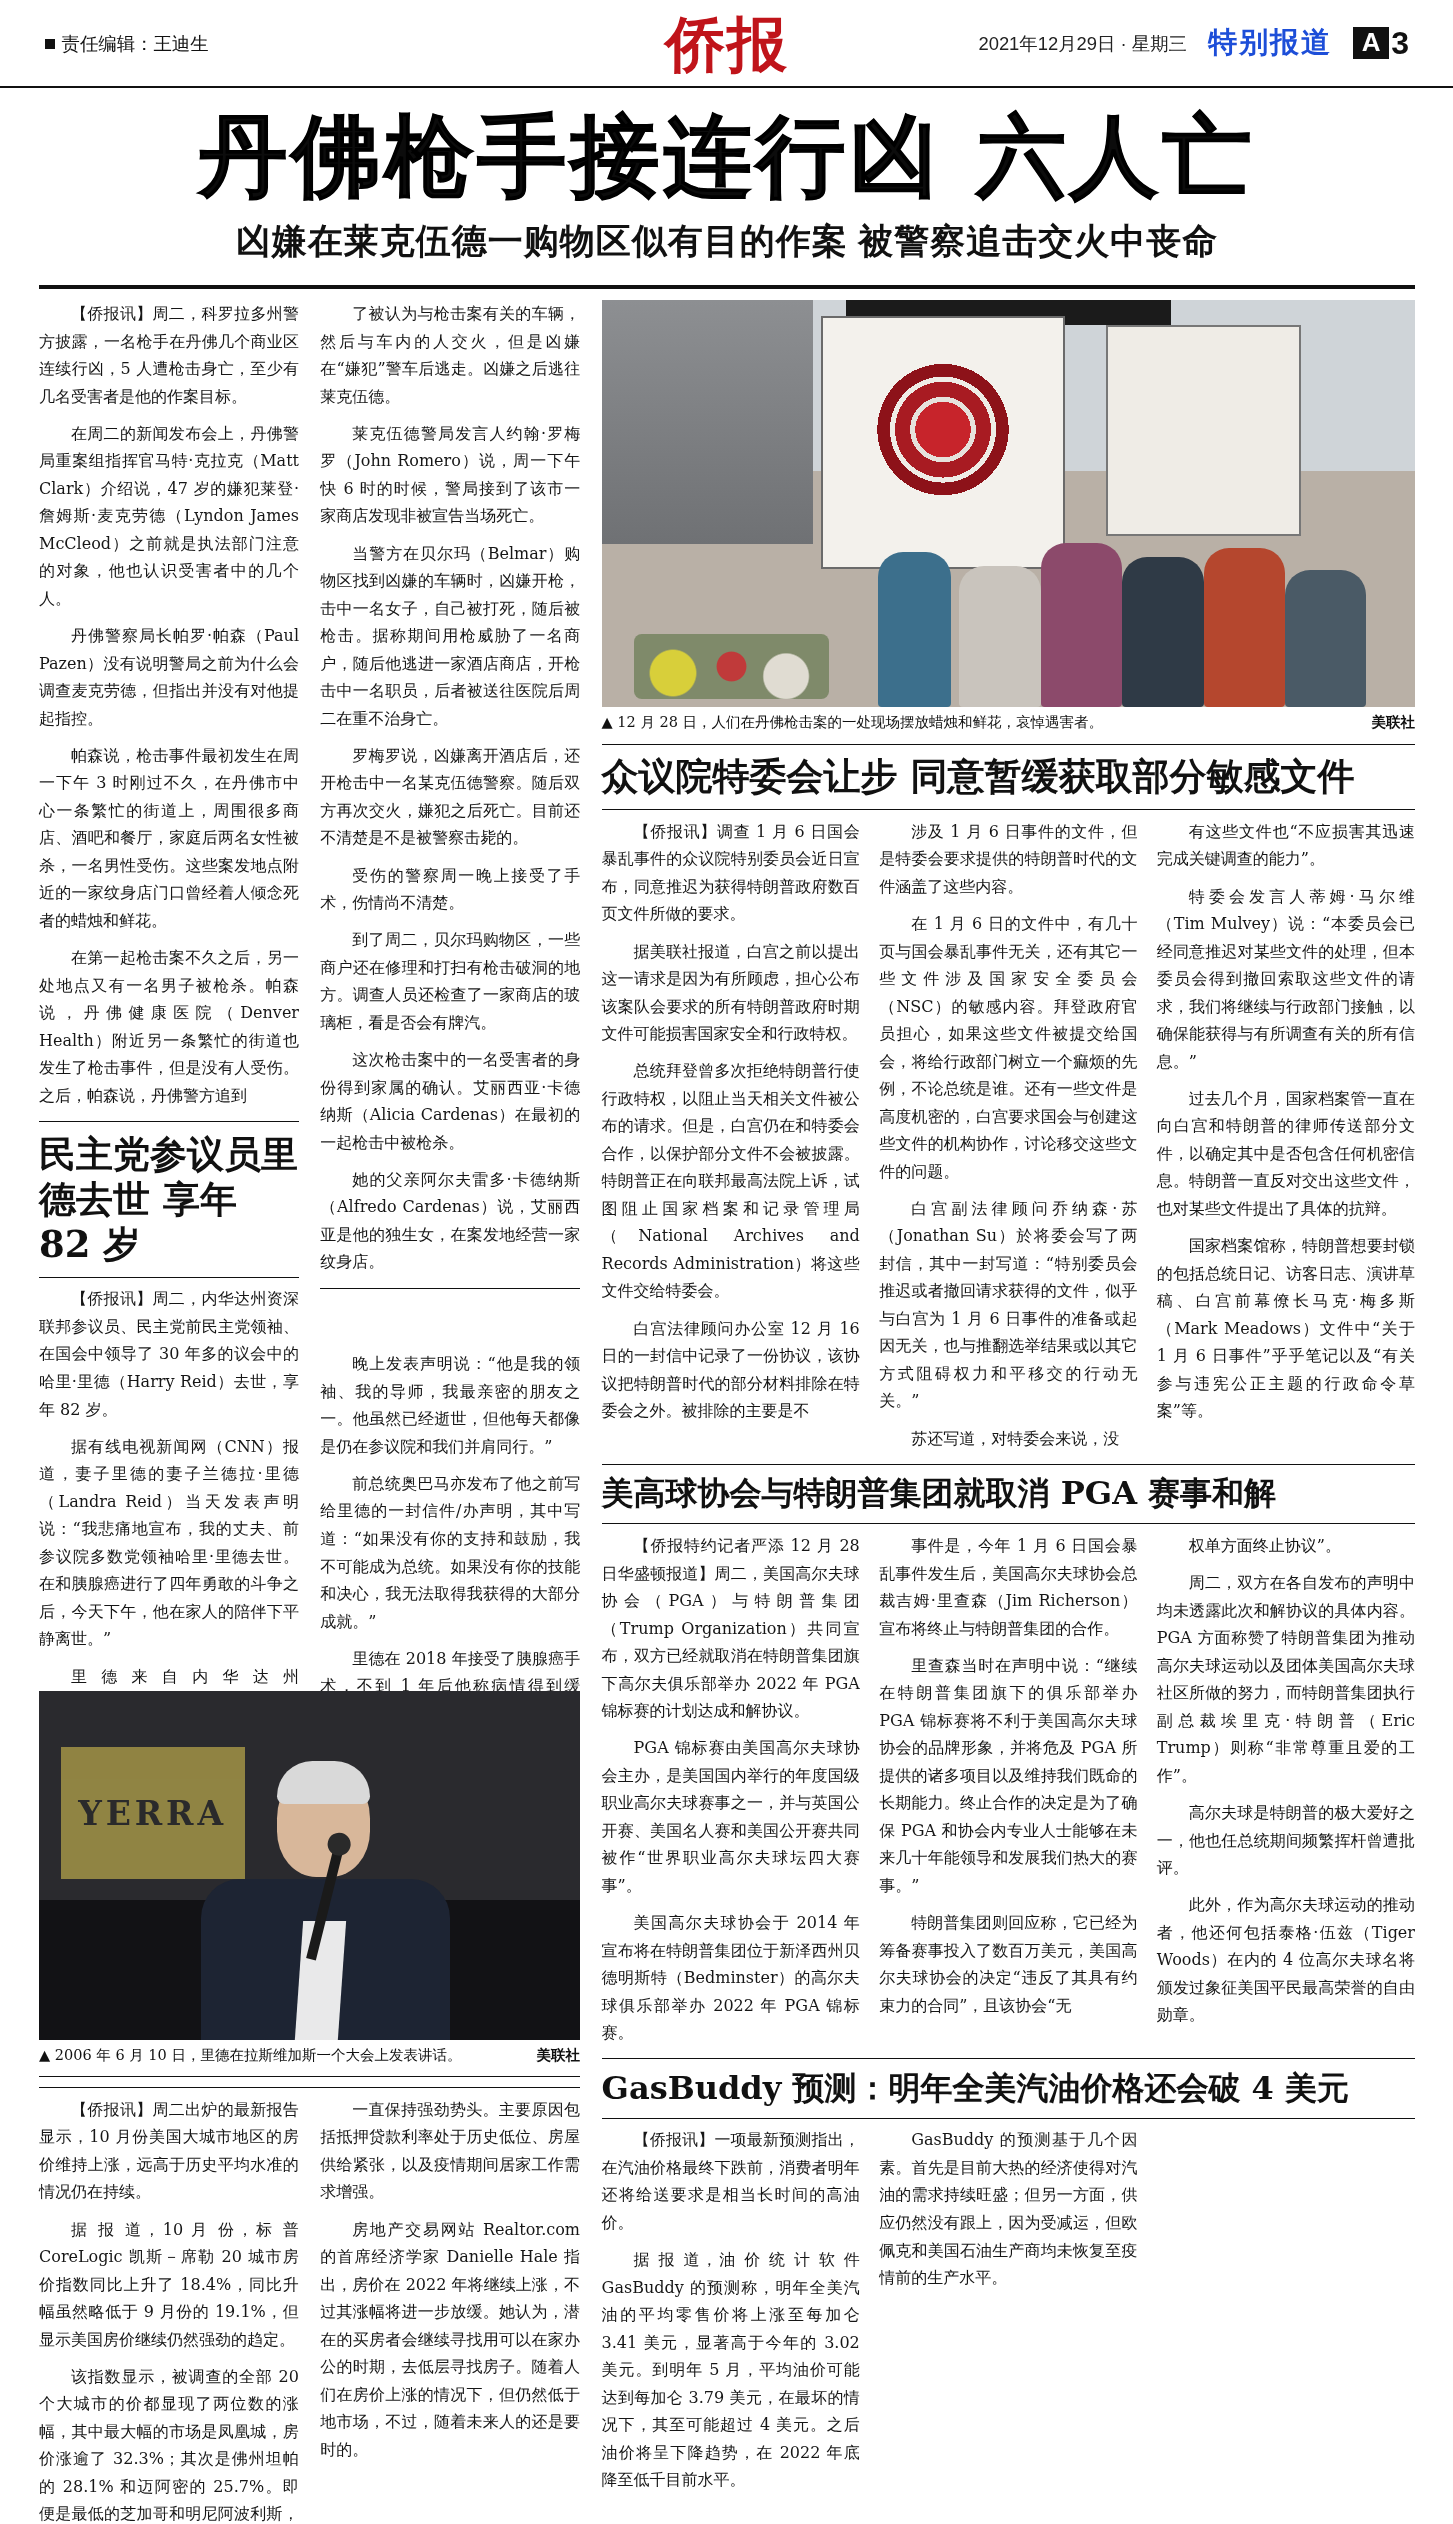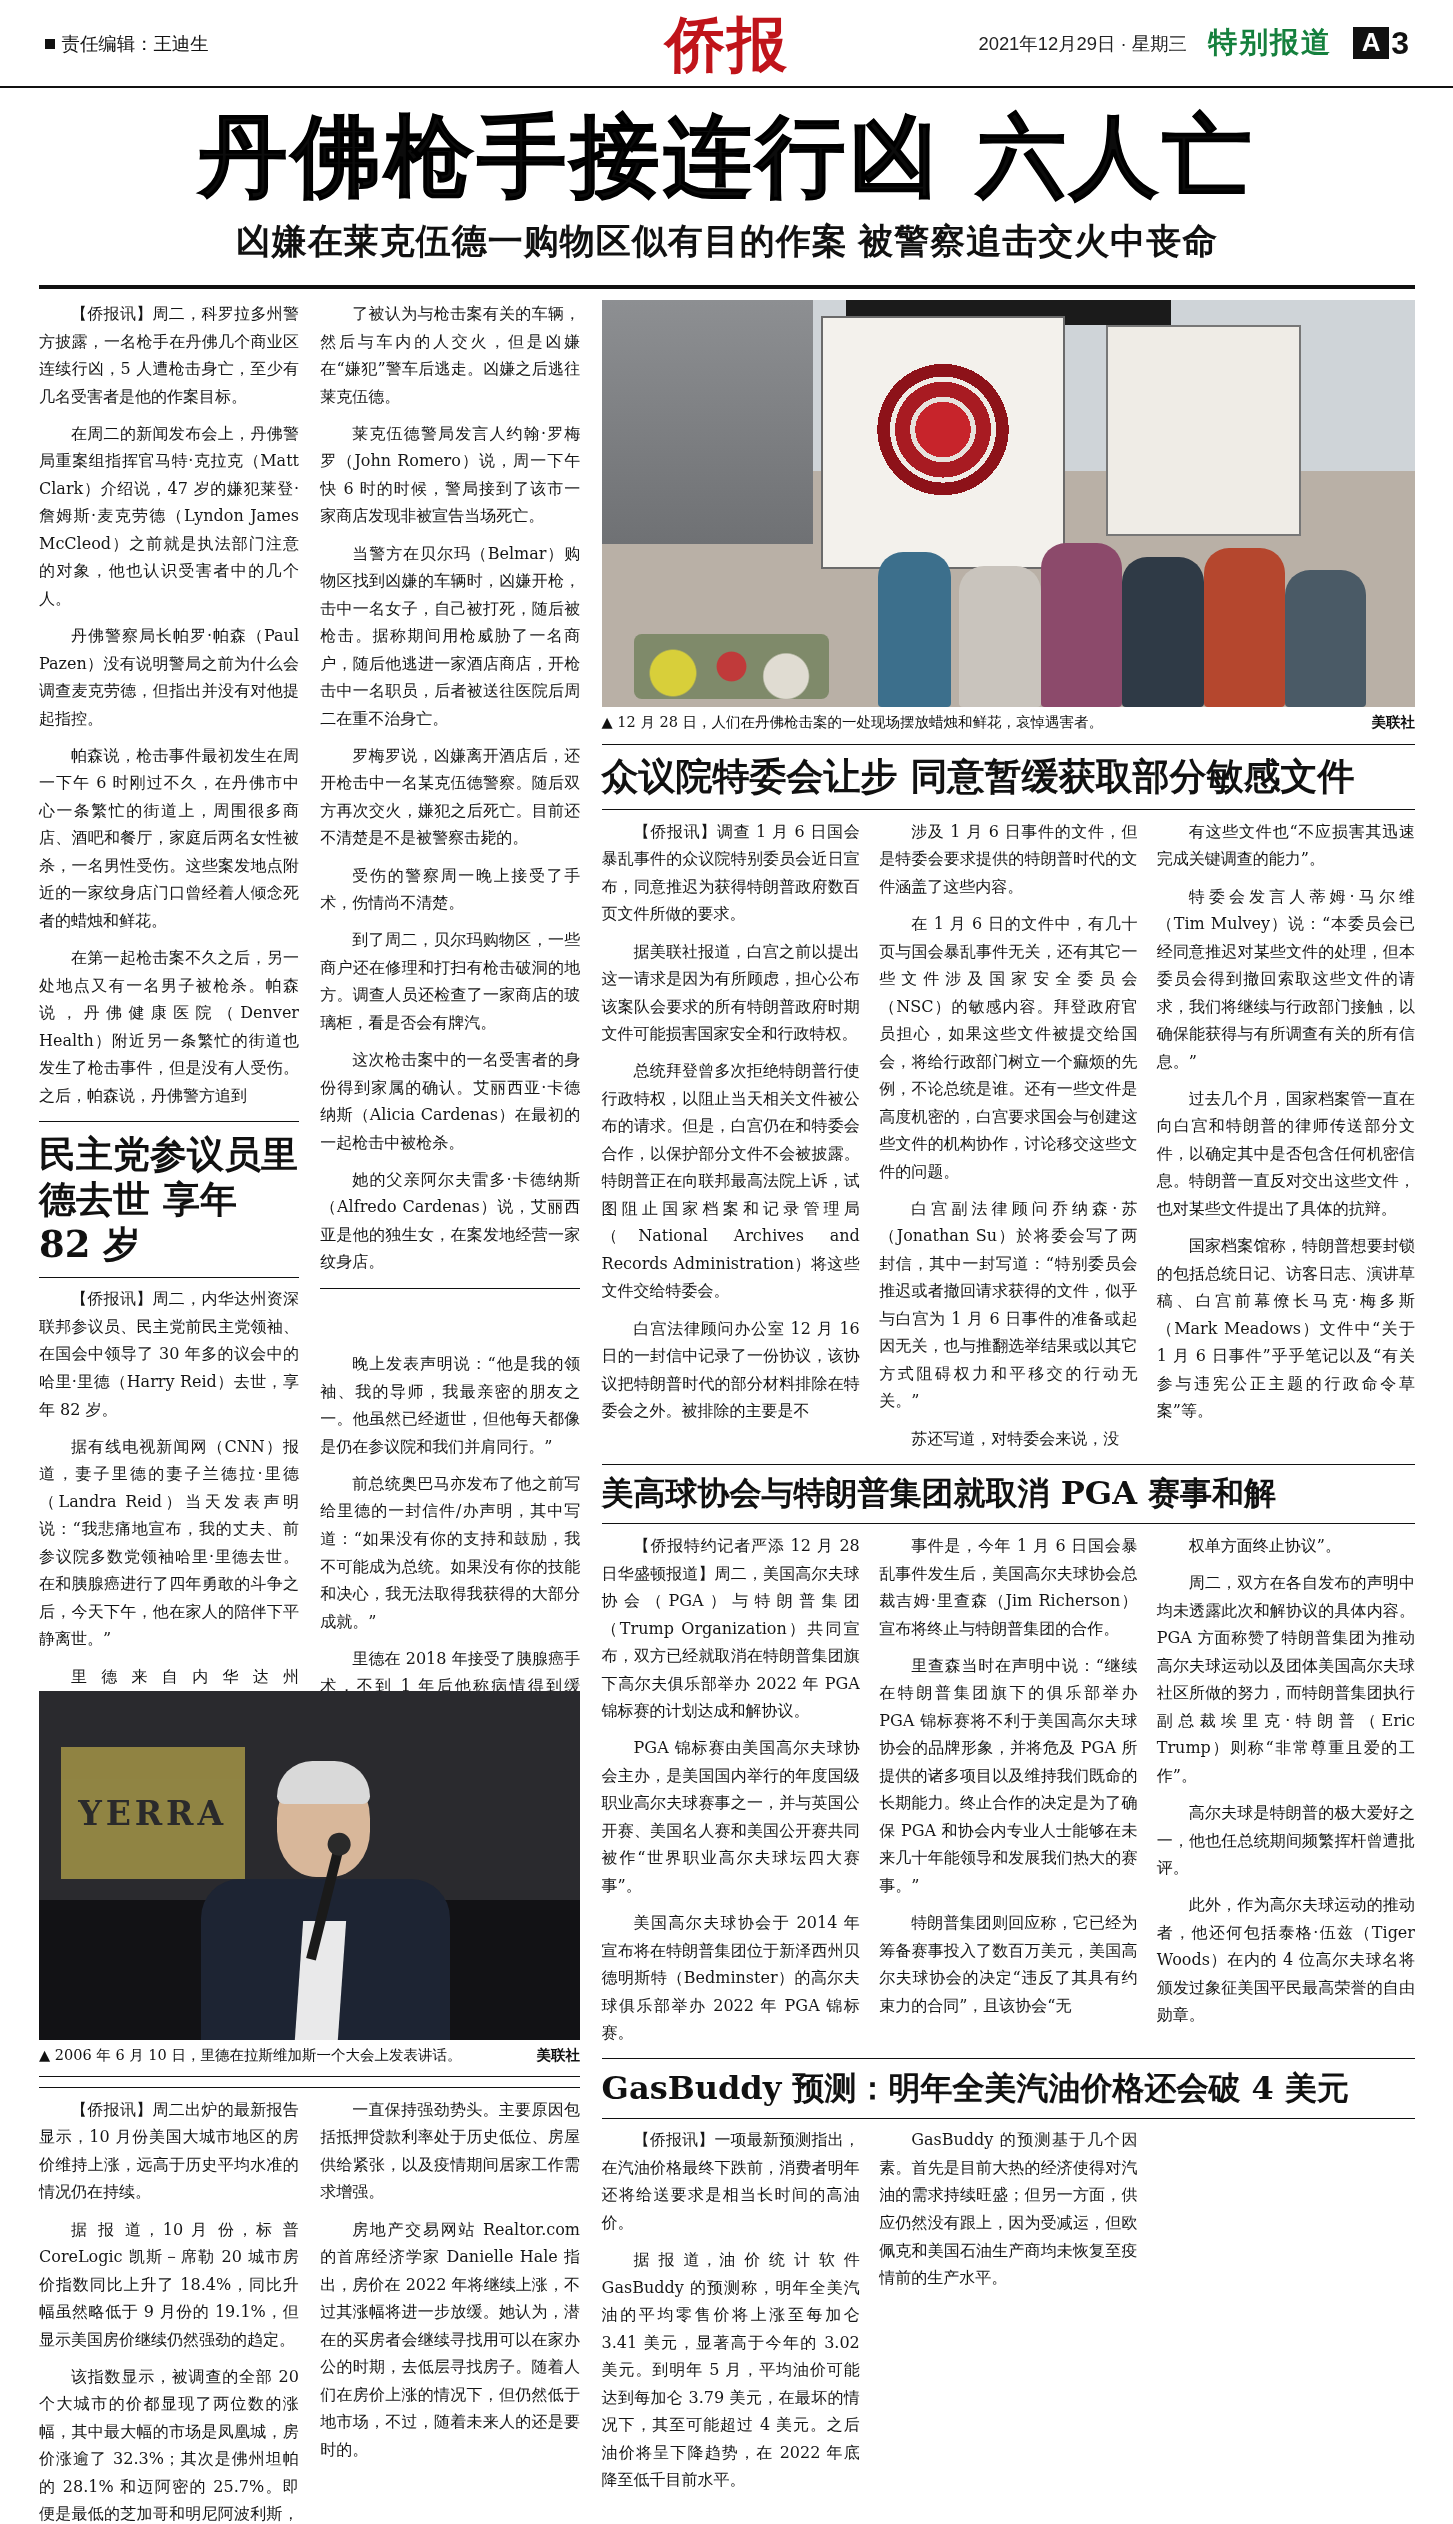--- a/index.html
+++ b/index.html
@@ -55,21 +55,21 @@
     line-height: 1;
   }
   .mast-right {
     margin-left: auto;
     display: flex;
     align-items: center;
     gap: 21.3px;
     white-space: nowrap;
   }
   .mast-date { font-size: 18.4px; color: #222; }
-  .mast-section { font-size: 29px; font-weight: bold; color: #15803d; letter-spacing: 1.9px; }
+  .mast-section { font-size: 29px; font-weight: bold; color: #1d4ed8; letter-spacing: 1.9px; }
   .page-badge {
     display: inline-flex;
     align-items: center;
     gap: 1.9px;
   }
   .page-badge .letter {
     background: #111; color: #fff;
     font-size: 26px; font-weight: bold;
     padding: 1.9px 8.7px 3.9px 8.7px;
     line-height: 1;
@@ -257,21 +257,21 @@
   </div>
   <div class="rule-thick"></div>
 
   <div class="content">
 
     <div class="colA">
       <div class="txt">
         <p>【侨报讯】周二，科罗拉多州警方披露，一名枪手在丹佛几个商业区连续行凶，5 人遭枪击身亡，至少有几名受害者是他的作案目标。</p>
         <p>在周二的新闻发布会上，丹佛警局重案组指挥官马特·克拉克（Matt Clark）介绍说，47 岁的嫌犯莱登·詹姆斯·麦克劳德（Lyndon James McCleod）之前就是执法部门注意的对象，他也认识受害者中的几个人。</p>
         <p>丹佛警察局长帕罗·帕森（Paul Pazen）没有说明警局之前为什么会调查麦克劳德，但指出并没有对他提起指控。</p>
-        <p>帕森说，枪击事件最初发生在周一下午 6 时刚过不久，在丹佛市中心一条繁忙的街道上，周围很多商店、酒吧和餐厅，家庭后两名女性被杀，一名男性受伤。这些案发地点附近的一家纹身店门口曾经着人倾念死者的蜡烛和鲜花。</p>
+        <p>帕森说，枪击事件最初发生在周一下午 3 时刚过不久，在丹佛市中心一条繁忙的街道上，周围很多商店、酒吧和餐厅，家庭后两名女性被杀，一名男性受伤。这些案发地点附近的一家纹身店门口曾经着人倾念死者的蜡烛和鲜花。</p>
         <p>在第一起枪击案不久之后，另一处地点又有一名男子被枪杀。帕森说，丹佛健康医院（Denver Health）附近另一条繁忙的街道也发生了枪击事件，但是没有人受伤。之后，帕森说，丹佛警方追到</p>
       </div>
 
       <div class="divline"></div>
       <h2 class="sec-head big">民主党参议员里德去世 享年 82 岁</h2>
       <div class="divline-thin"></div>
 
       <div class="txt">
         <p>【侨报讯】周二，内华达州资深联邦参议员、民主党前民主党领袖、在国会中领导了 30 年多的议会中的哈里·里德（Harry Reid）去世，享年 82 岁。</p>
         <p>据有线电视新闻网（CNN）报道，妻子里德的妻子兰德拉·里德（Landra Reid）当天发表声明说：“我悲痛地宣布，我的丈夫、前参议院多数党领袖哈里·里德去世。在和胰腺癌进行了四年勇敢的斗争之后，今天下午，他在家人的陪伴下平静离世。”</p>

